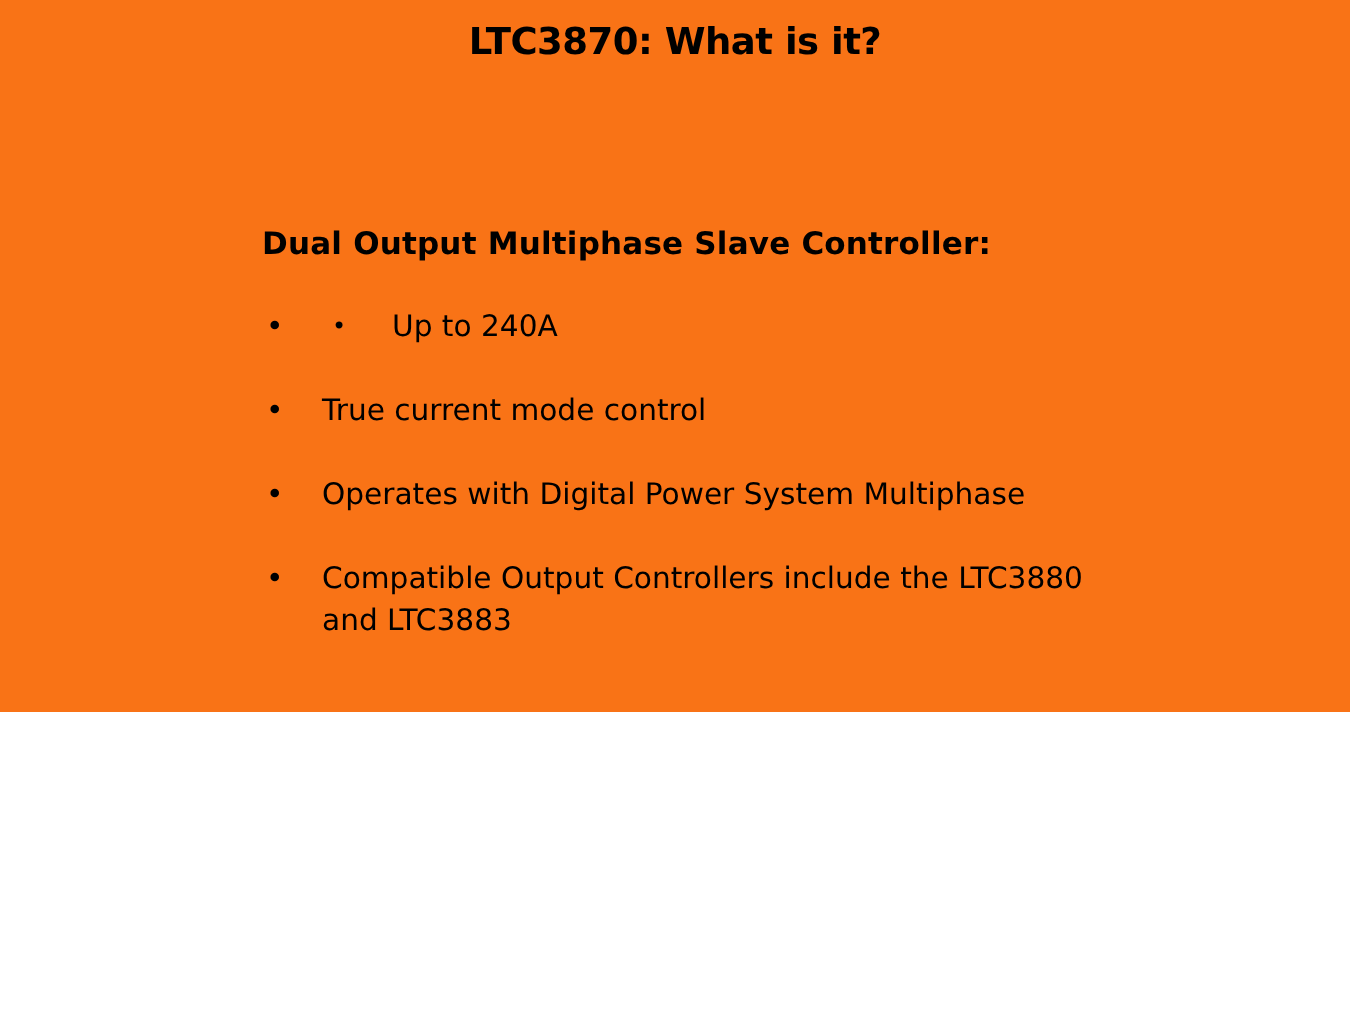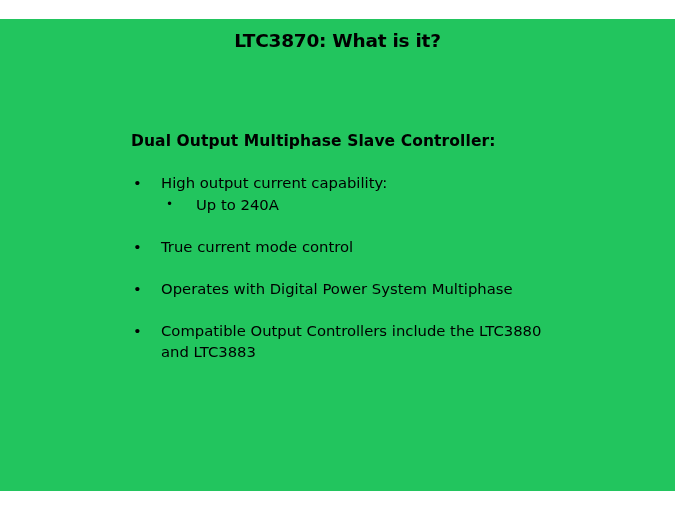--- a/index.html
+++ b/index.html
@@ -11,23 +11,22 @@
     width: 675px;
     height: 506px;
     background: #ffffff;
     font-family: "DejaVu Sans", "Liberation Sans", sans-serif;
     color: #000000;
     overflow: hidden;
   }
   .slide {
     position: relative;
     width: 675px;
-    height: 472px;
-    background: #22c55e;
-    margin-top: 19px;
+    height: 356px;
+    background: #f97316;
   }
 
   
   .slide-title {
     position: absolute;
     top: 11px;
     left: 0;
     width: 675px;
     text-align: center;
     font-family: "DejaVu Sans", "Liberation Sans", sans-serif;
@@ -124,21 +123,20 @@
   <div class="slide-title">LTC3870: What is it?</div>
 
   <div class="body-block">
 
     <div class="subheading">Dual Output Multiphase Slave Controller:</div>
 
     <ul class="bullet-list">
 
       <li class="bullet-item">
         <span class="bullet-dot">•</span>
-        <span class="bullet-text">High output current capability:</span>
         <ul class="sub-list">
           <li class="sub-item">
             <span class="sub-dot">•</span>
             <span class="bullet-text">Up to 240A</span>
           </li>
         </ul>
       </li>
 
       <li class="bullet-item">
         <span class="bullet-dot">•</span>

